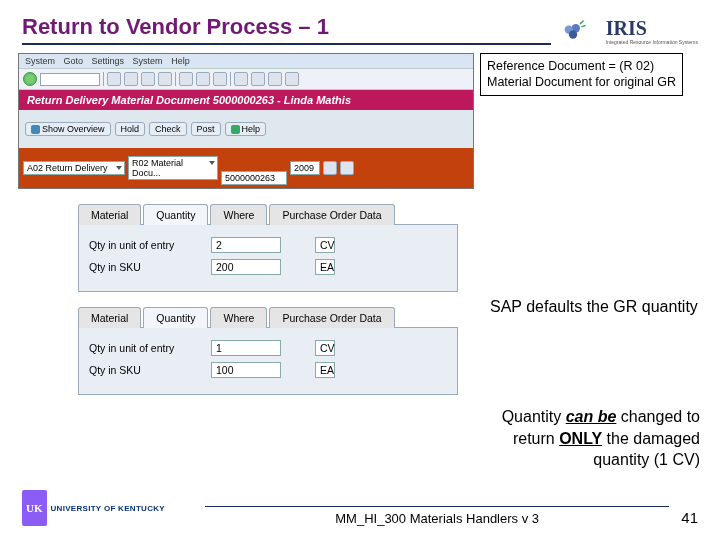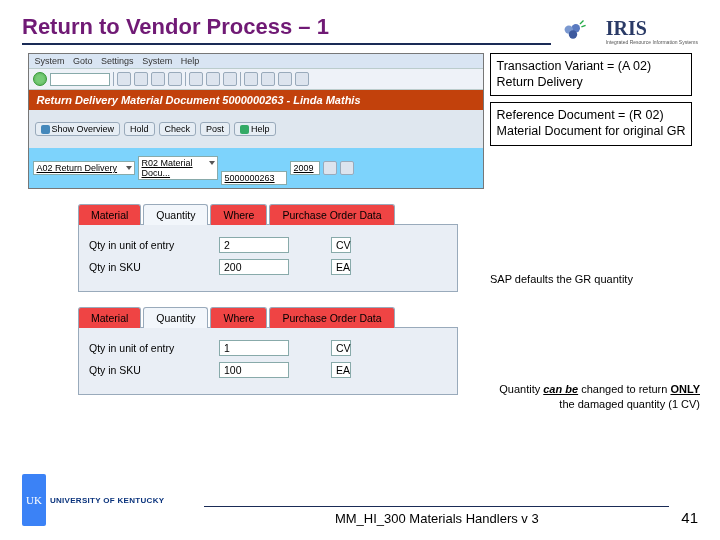--- a/index.html
+++ b/index.html
@@ -4,56 +4,56 @@
 <style>
   * { box-sizing: border-box; margin: 0; padding: 0; }
   body { width: 720px; height: 540px; background: #fff; font-family: Verdana, Arial, sans-serif; position: relative; overflow: hidden; }
   .header { display: flex; align-items: flex-end; padding: 14px 22px 0 22px; }
   .title { font-size: 22px; font-weight: bold; color: #701a75; border-bottom: 2px solid #1a2b56; flex: 1; padding-bottom: 3px; }
   .logo { margin-left: 8px; display:flex; align-items:flex-start; gap:19px;}
   .logo svg { width: 28px; height: 28px; }
   .logo-text { font-family: Georgia, serif; font-weight: bold; font-size: 20px; color:#2a3a66; }
   .logo-sub { font-size:5px; color:#555; line-height:1.0;}
   .content { padding: 8px 18px 0 18px; }
-  .row1 { display: flex; gap: 6px; justify-content: center; }
+  .row1 { display: flex; gap: 6px; }
   .sap-window { width: 456px; border: 1px solid #777; background: #e8e8e8; font-family: Tahoma, Arial; font-size: 10px; }
   .sap-menubar { background: #d9e5f3; padding: 2px 6px; font-size: 9px; color:#333; }
   .sap-menubar span { margin-right: 6px; }
   .sap-toolbar { background: #eef2f8; padding: 3px 4px; display:flex; align-items:center; gap:3px; border-top:1px solid #bcc; border-bottom:1px solid #bcc;}
   .sap-tbtn { display:inline-block; width:14px; height:14px; background:#dde4ee; border:1px solid #9ab; border-radius:2px;}
   .sap-tbtn.green{ background: radial-gradient(circle,#7c7 40%,#5a5); border-radius:50%; border:1px solid #393;}
   .sap-sep{ display:inline-block; width:1px; height:14px; background:#9ab;}
-  .sap-bluebar { background: #c2410c; color:#fff; padding: 4px 8px; font-weight:bold; font-style:italic; font-size:11px;}
+  .sap-bluebar { background: #be185d; color:#fff; padding: 4px 8px; font-weight:bold; font-style:italic; font-size:11px;}
   .sap-appbar { background:#dfe7ef; padding:12px 6px; display:flex; gap:4px; align-items:center;}
   .sap-abtn { background:#e6edf4; border:1px solid #9ab; border-radius:3px; padding:1px 5px; font-size:9px;}
   .sap-abtn .i { display:inline-block; width:9px;height:9px; background:#48b; border-radius:2px; margin-right:2px; vertical-align:middle;}
-  .sap-filterbar { background:#7dd3fc; padding:3px 4px; display:flex; gap:3px; align-items:center;text-decoration:underline;}
+  .sap-filterbar { background:#c2410c; padding:3px 4px; display:flex; gap:3px; align-items:center;}
   .sap-field { background:#fff; border:1px solid #8aa; padding:1px 3px; font-size:9px; }
   .sap-field.sel { background:#fff; position:relative; padding-right:10px;}
   .sap-field.sel::after{ content:''; position:absolute; right:2px; top:4px; border-left:3px solid transparent; border-right:3px solid transparent; border-top:4px solid #555;}
   .callouts { display:flex; flex-direction:column; gap:6px; }
   .callout { border:1px solid #000; padding:5px 6px; font-family: Arial; font-size:12.5px; line-height:1.25; }
 
   .sap-panel { margin: 14px 0 0 60px; width: 380px; font-family: Tahoma, Arial; font-size:11px; }
   .sap-tabs { display:flex; border-bottom:1px solid #9ab;}
-  .sap-tab { padding:4px 12px; background:#ef4444; border:1px solid #9ab; border-bottom:none; border-radius:3px 3px 0 0; margin-right:2px; font-size:10.5px; position:relative; top:1px;}
+  .sap-tab { padding:4px 12px; background:#e5e5e5; border:1px solid #9ab; border-bottom:none; border-radius:3px 3px 0 0; margin-right:2px; font-size:10.5px; position:relative; top:1px;}
   .sap-tab.active { background:#f2f6fb; font-weight:normal;}
   .sap-body { border:1px solid #9ab; border-top:none; background:#e9eef5; padding:12px 10px 10px 10px;}
-  .sap-row { display:flex; align-items:center; margin-bottom:6px; gap:20px;}
+  .sap-row { display:flex; align-items:center; margin-bottom:6px; gap:12px;}
   .sap-label { width:110px; font-size:10.5px; }
   .sap-inp { background:#fff; border:1px solid #8aa; width:70px; padding:1px 4px; font-size:10.5px; }
   .sap-unit { background:#fff; border:1px solid #8aa; width:20px; padding:1px 4px; font-size:10.5px; margin-left:22px;}
 
-  .note { position:absolute; font-family: Verdana, Arial; font-size:11px; color:#000; line-height:1.35; }
+  .note { position:absolute; font-family: Verdana, Arial; font-size:16px; color:#000; line-height:1.35;margin-top:24px; }
   .note .u { text-decoration: underline; font-style: italic; font-weight:bold;}
   .note .ub { text-decoration: underline; font-weight:bold;}
 
   .footer { position:absolute; bottom:14px; left:0; right:0; padding:0 22px; display:flex; align-items:flex-end; }
   .uk-logo { display:flex; align-items:center; gap:4px; }
-  .uk-badge { background:#3b82f6; color:#fff; font-weight:normal; font-family: Georgia, serif; font-size:11px; padding:20px 4px; border-radius:2px;}
+  .uk-badge { background:#8b5cf6; color:#fff; font-weight:bold; font-family: Georgia, serif; font-size:11px; padding:12px 4px; border-radius:2px;}
   .uk-text { font-size:8px; color:#0a337c; font-weight:bold; letter-spacing:0.3px;}
   .foot-center { flex:1; text-align:center; font-size:13px; border-top:1px solid #1a2b56; padding-top:4px; margin:0 12px 0 40px;}
   .pagenum { font-size:15px; margin-left:auto; }
 </style>
 </head>
 <body>
 
 <div class="header">
   <div class="title">Return to Vendor Process – 1</div>
   <div class="logo">
@@ -101,32 +101,28 @@
       <div class="sap-bluebar">Return Delivery Material Document 5000000263 - Linda Mathis</div>
       <div class="sap-appbar">
         <span class="sap-abtn"><span class="i"></span><span>Show Overview</span></span>
         <span class="sap-abtn">Hold</span>
         <span class="sap-abtn">Check</span>
         <span class="sap-abtn">Post</span>
         <span class="sap-abtn"><span class="i" style="background:#3a6;"></span><span>Help</span></span>
       </div>
       <div class="sap-filterbar">
         <span class="sap-field sel" style="width:102px;">A02 Return Delivery</span>
-        <span class="sap-field sel" style="width:80px;">R02 Material Docu...</span>
+        <span class="sap-field sel" style="width:90px;">R02 Material Docu...</span>
         <span class="sap-field" style="width:66px;margin-top:20px;">5000000263</span>
         <span class="sap-field" style="width:30px;">2009</span>
         <span class="sap-tbtn"></span>
         <span class="sap-tbtn"></span>
       </div>
     </div>
     <div class="callouts">
-      <div class="callout">
-        <div>Transaction Variant = (A 02)</div>
-        <div>Return Delivery</div>
-      </div>
       <div class="callout">
         <div>Reference Document = (R 02)</div>
         <div>Material Document for original GR</div>
       </div>
     </div>
   </div>
 
   <div class="sap-panel">
     <div class="sap-tabs">
       <div class="sap-tab">Material</div>

